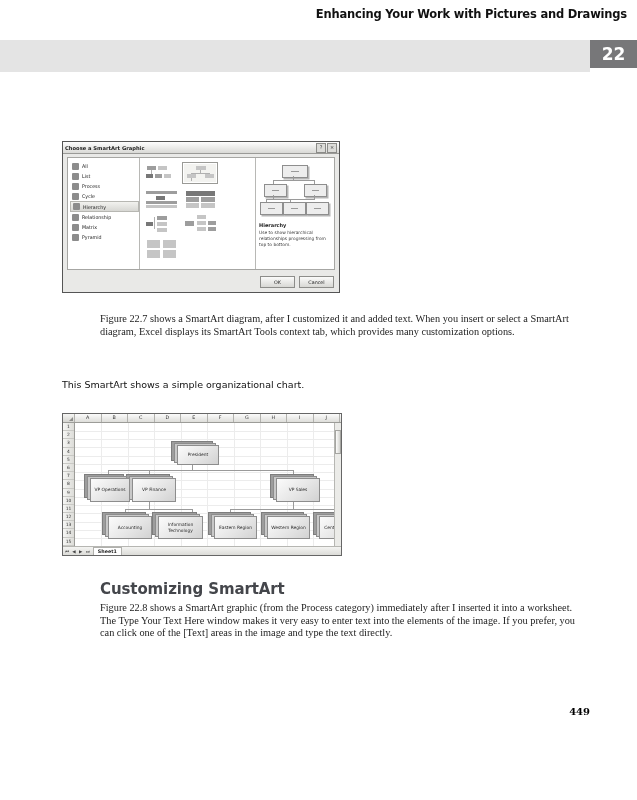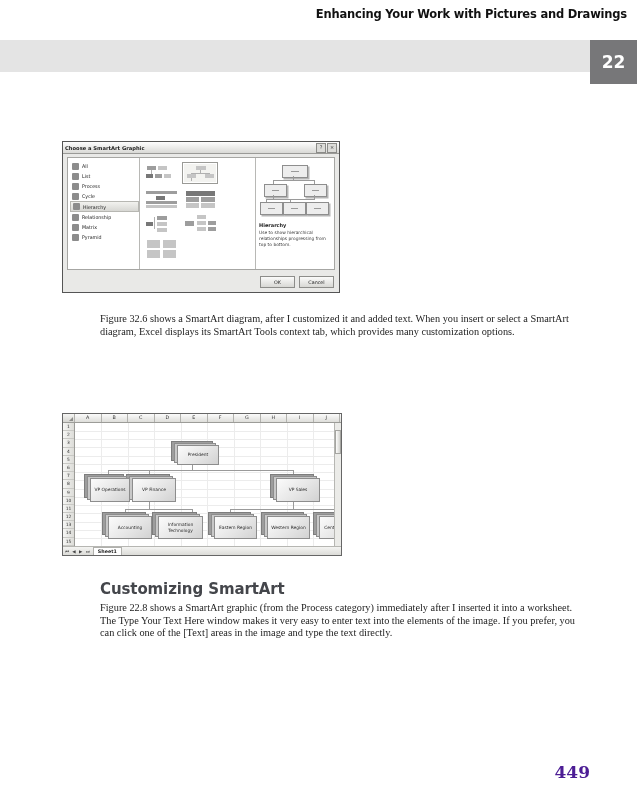--- a/index.html
+++ b/index.html
@@ -34,21 +34,21 @@
     font-size: 11.5px;
     letter-spacing: -0.2px;
     color: #111;
     white-space: nowrap;
   }
   .head-chapter {
     position: absolute;
     left: 590px;
     top: 40px;
     width: 47px;
-    height: 44px;
+    height: 28px;
     background: #777779;
     color: #ffffff;
     font-family: "DejaVu Sans", sans-serif;
     font-weight: bold;
     font-size: 17px;
     display: flex;
     align-items: center;
     justify-content: center;
   }
 
@@ -91,25 +91,25 @@
     position: absolute;
     font-family: "DejaVu Sans", sans-serif;
     font-weight: bold;
     font-size: 15px;
     color: #44464b;
     letter-spacing: -0.1px;
   }
   .page-num {
     position: absolute;
     right: 47px;
-    top: 762px;
+    top: 706px;
     font-family: "DejaVu Serif", serif;
     font-weight: bold;
-    font-size: 17px;
-    color: #4c1d95;
+    font-size: 10px;
+    color: #000000;
   }
 
   
   .dlg {
     position: absolute;
     left: 62px;
     top: 141px;
     width: 278px;
     height: 152px;
     background: #e9e9e7;
@@ -549,23 +549,24 @@
       <div class="desc-text">Use to show hierarchical relationships progressing from top to bottom.</div>
     </div>
   </div>
 
   <div class="dlg-footer">
     <div class="dlg-btn">OK</div>
     <div class="dlg-btn">Cancel</div>
   </div>
 </div>
 
-<div class="body-para" style="left:100px; top:313px; width:476px;">Figure 32.6 shows a SmartArt diagram, after I customized it and added text. When you insert or select a SmartArt diagram, Excel displays its SmartArt Tools context tab, which provides many customization options.</div>
+<div class="body-para" style="left:100px; top:313px; width:476px;">Figure 22.7 shows a SmartArt diagram, after I customized it and added text. When you insert or select a SmartArt diagram, Excel displays its SmartArt Tools context tab, which provides many customization options.</div>
 
 <div class="fig-block" style="top:374px;">
+  <div class="fig-cap">This SmartArt shows a simple organizational chart.</div>
 </div>
 
 <div class="xl">
 
   <div class="xl-colhdr">
     <div class="xl-corner"></div>
     <div class="xl-col">A</div>
     <div class="xl-col">B</div>
     <div class="xl-col">C</div>
     <div class="xl-col">D</div>

